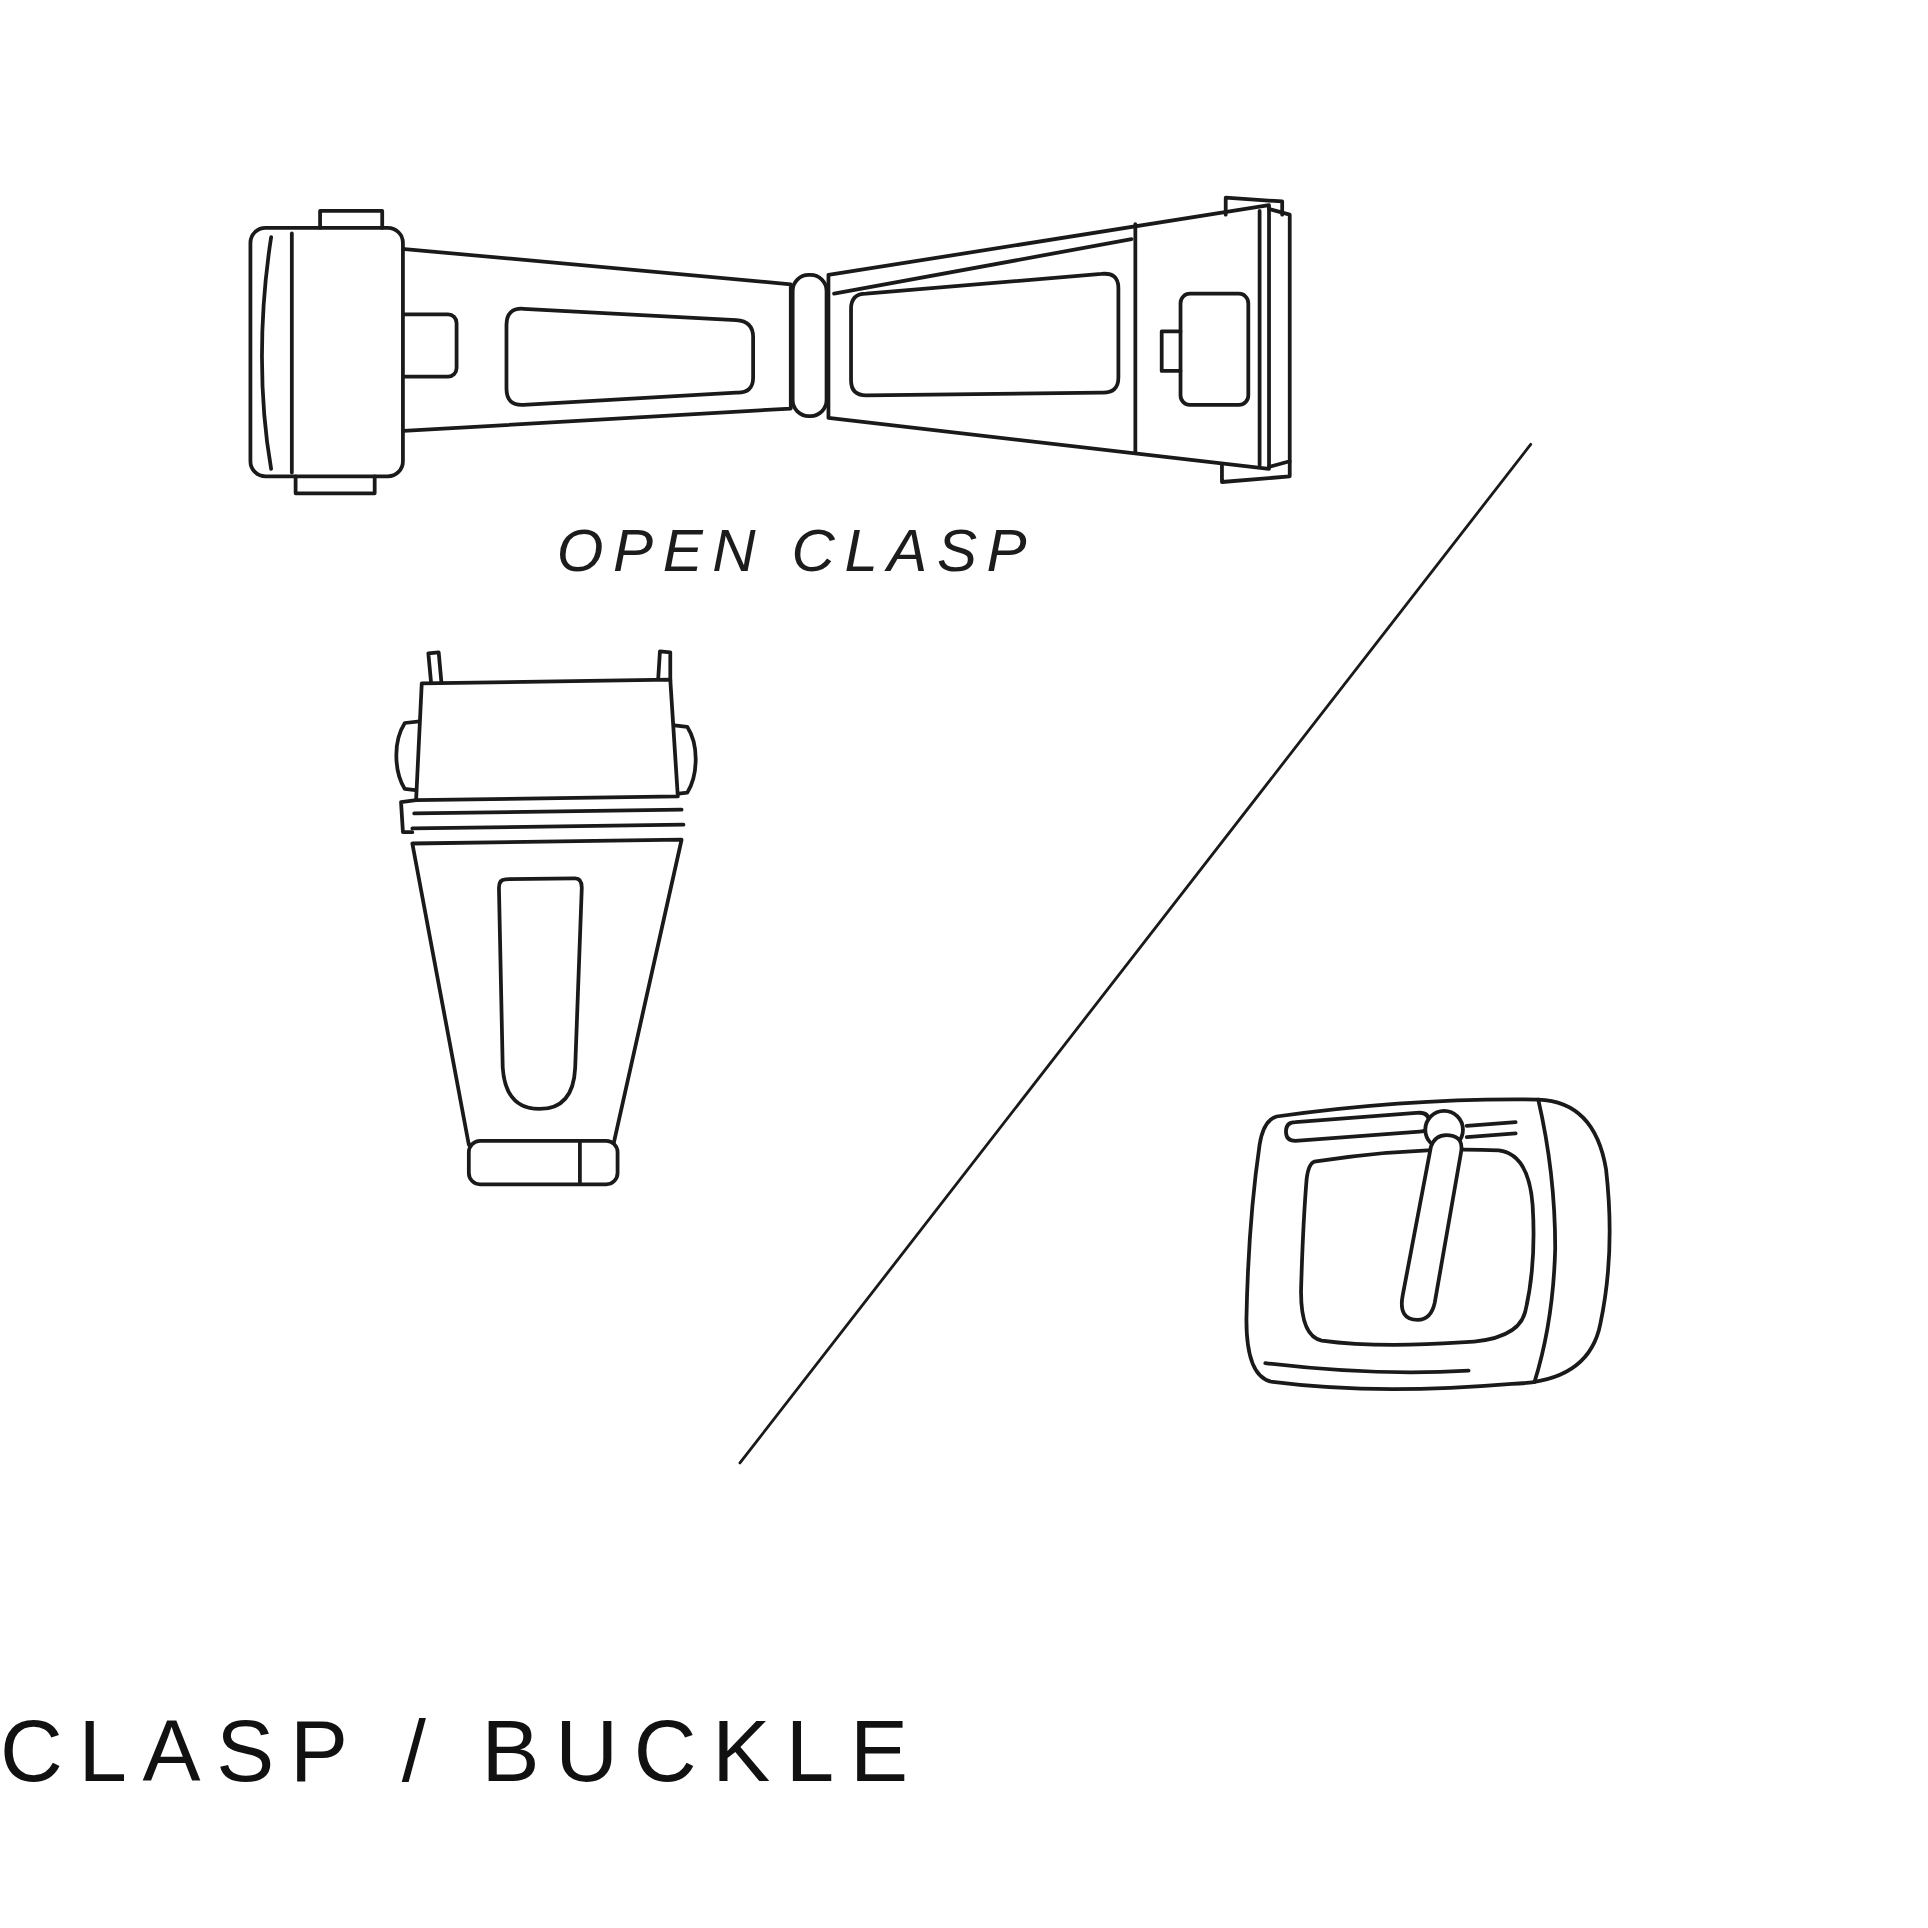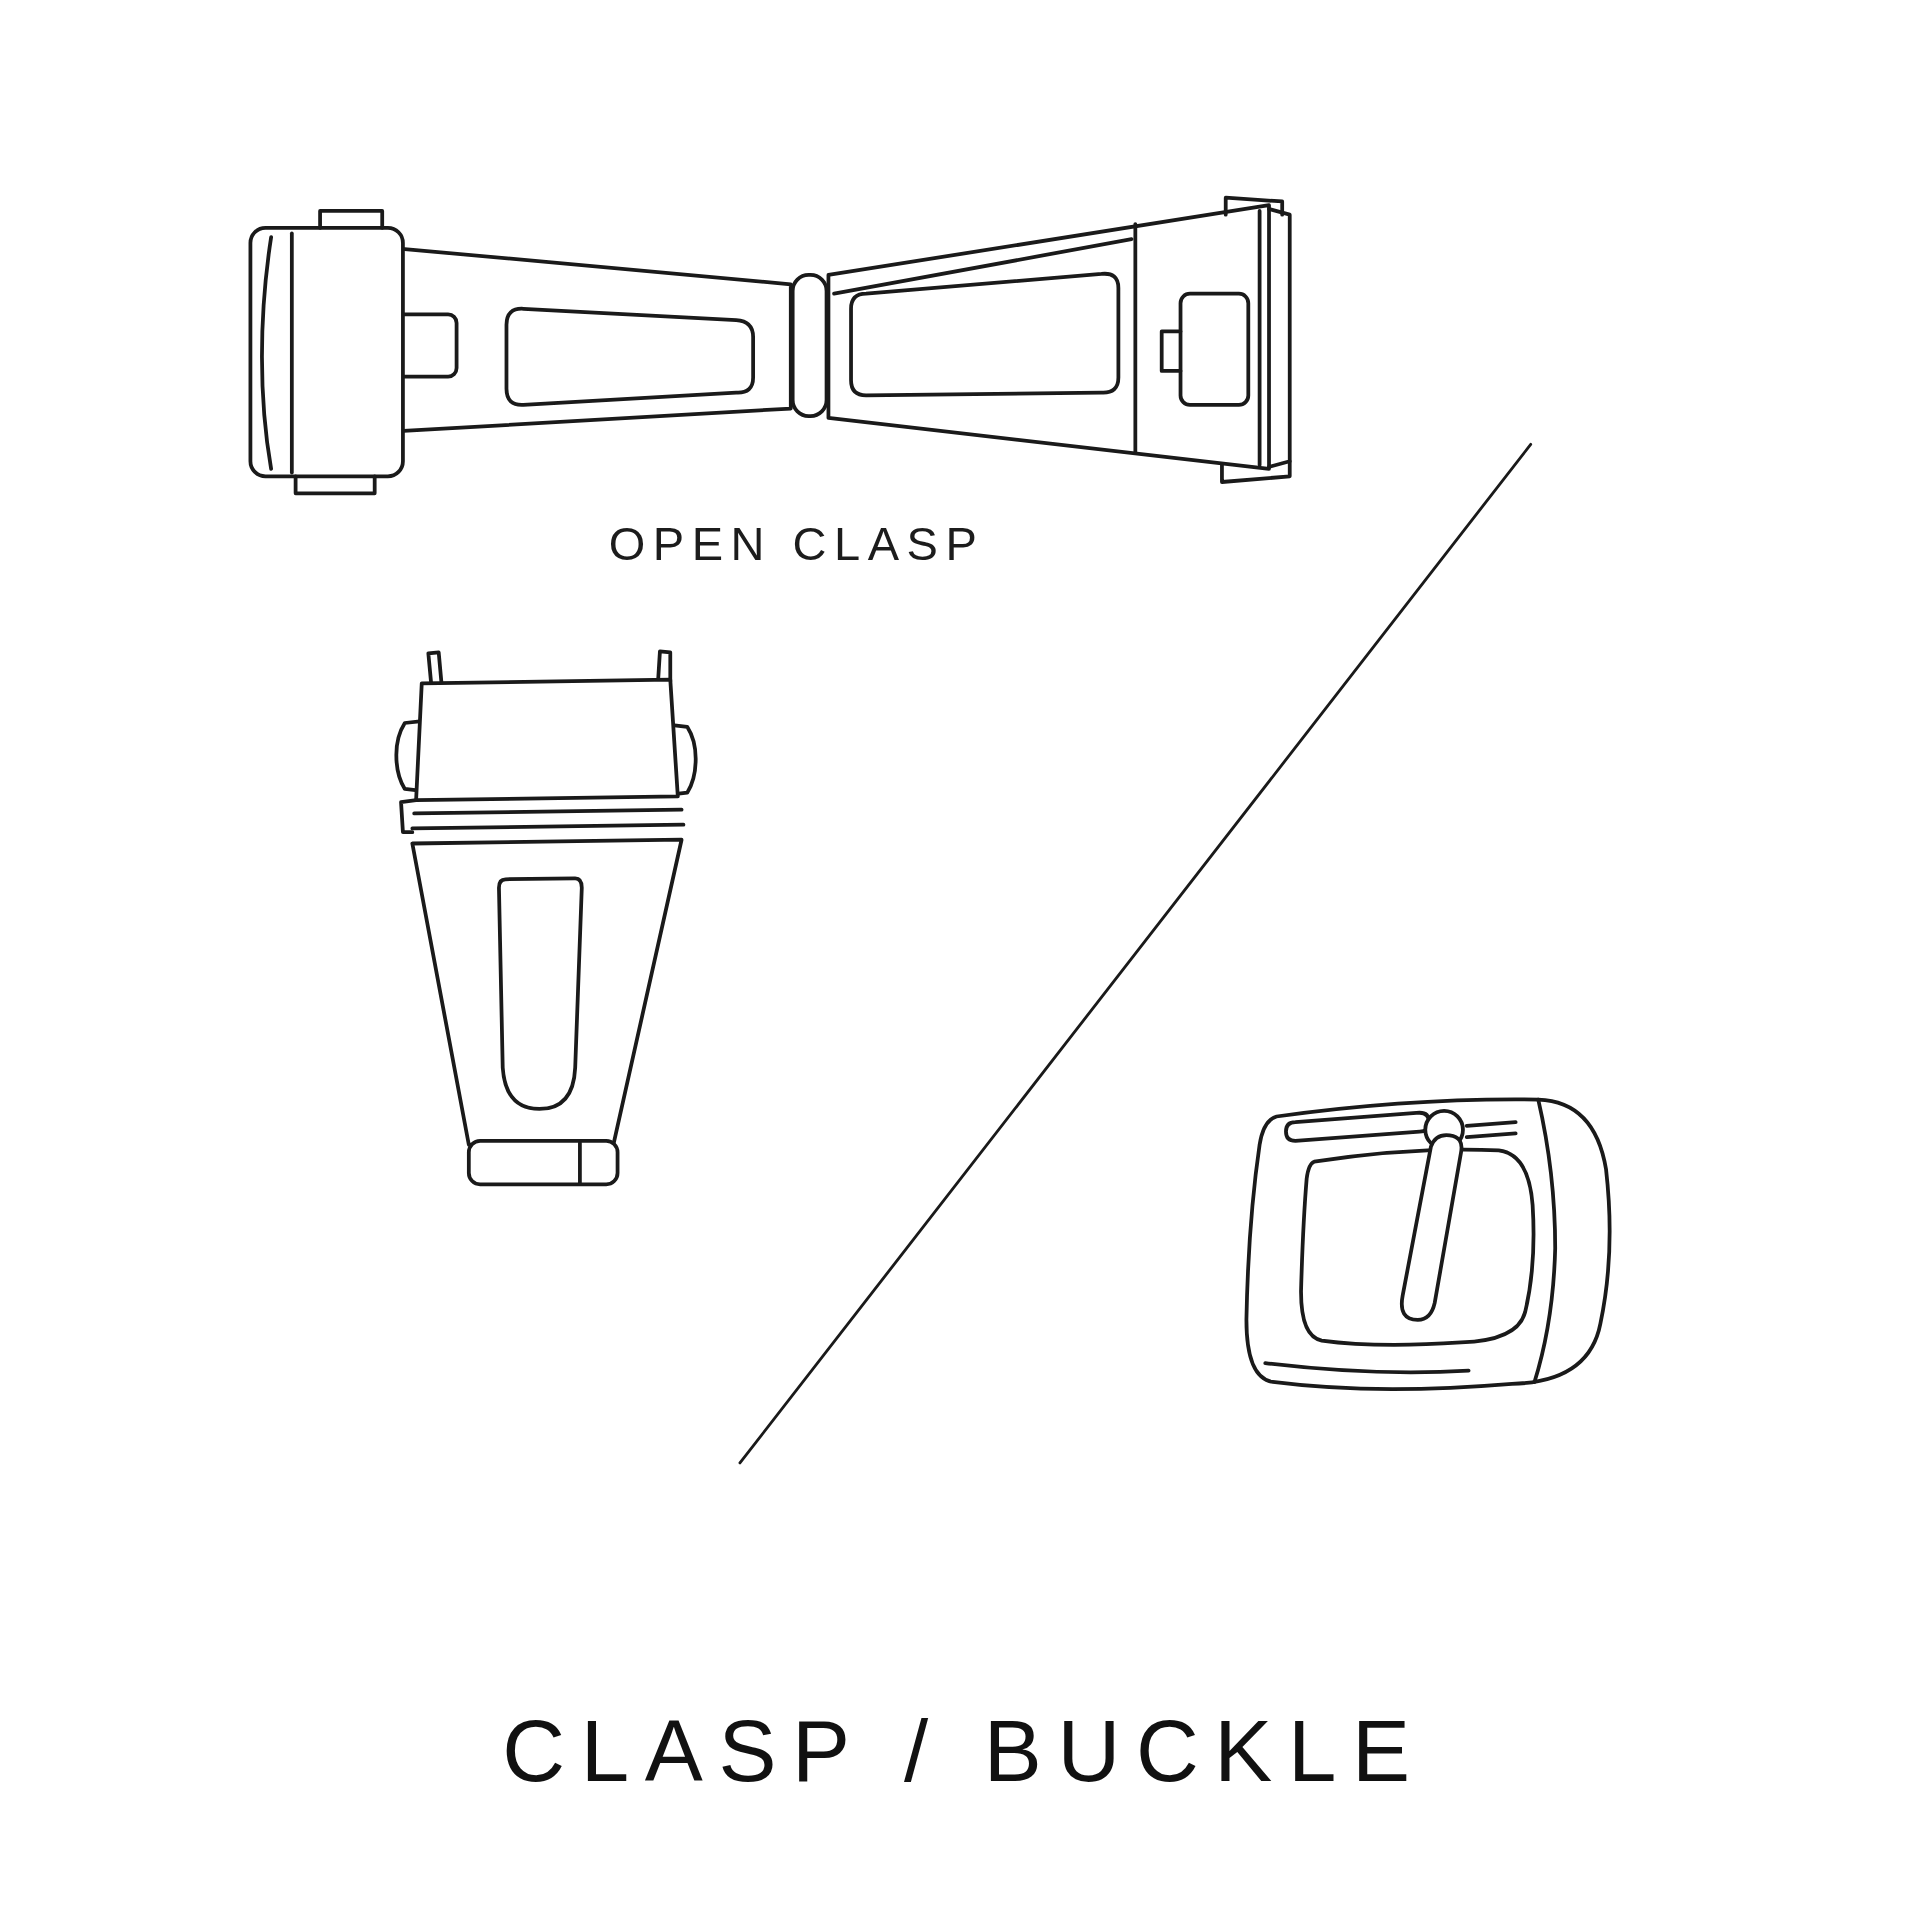--- a/index.html
+++ b/index.html
@@ -8,31 +8,32 @@
     width:1928px;height:1928px;
     background:#ffffff;
     overflow:hidden;
     font-family:"Liberation Sans", sans-serif;
   }
   .artwork{position:absolute;top:0;left:0;width:1928px;height:1928px;}
   .label{
     position:absolute;
     color:#1c1c1c;
     letter-spacing:0.16em;
-    font-size:47px;
+    font-size:60px;
     font-weight:400;
     text-align:center;
     white-space:nowrap;
+    font-style:italic;
   }
   .label-open{top:516px;left:401px;width:791px;}
   .label-closed{top:1235px;left:339px;width:414px;}
   .diagram-title{
     position:absolute;
     top:1701px;left:0;width:100%;
-    text-align:center;
+    text-align:left;
     color:#111111;
     font-size:87px;
     font-weight:500;
     letter-spacing:0.18em;
     white-space:nowrap;
   }
 </style>
 </head>
 <body>
 

